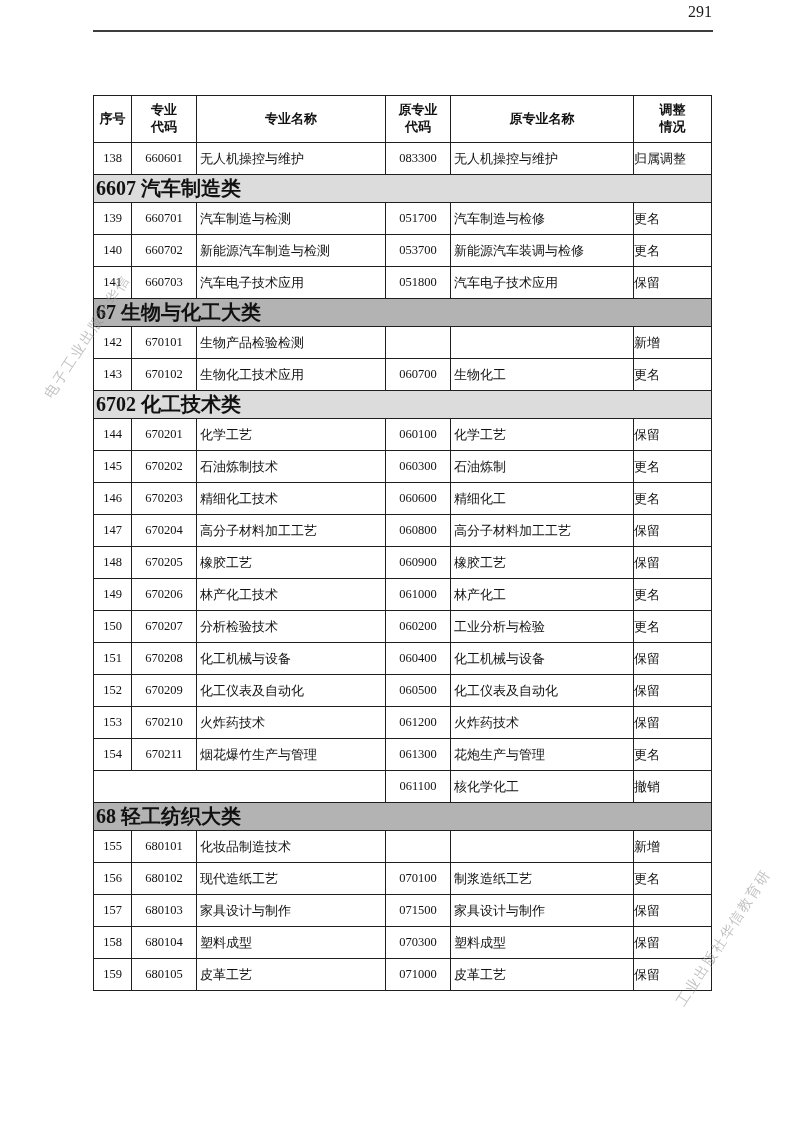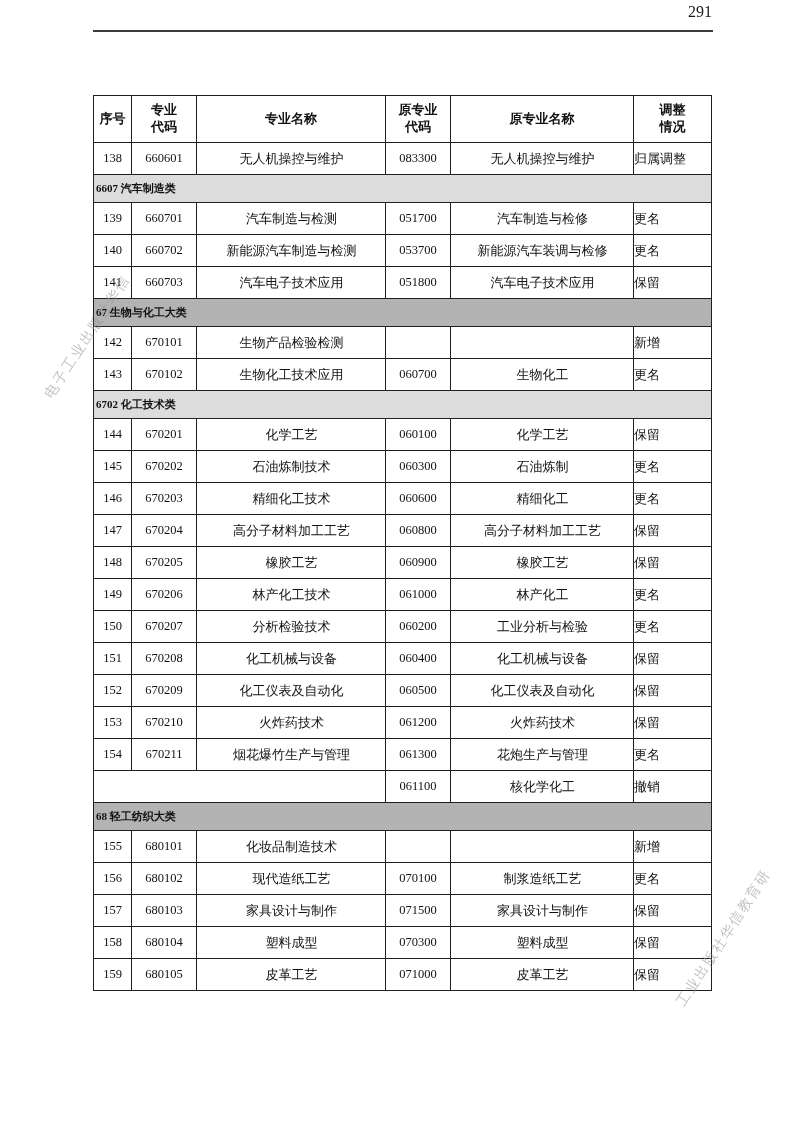--- a/index.html
+++ b/index.html
@@ -50,29 +50,29 @@
     white-space:pre-line;
     background:#ffffff;
   }
   .doc-table td { height:32px; font-size:13px; }
   td.num {
     font-family:"Liberation Serif", serif;
     font-size:12.5px;
     text-align:center;
   }
   td.name {
-    text-align:center;
+    text-align:left;
     padding-left:3px;
     padding-right:2px;
   }
   td.status { }
   tr.section-major td, tr.section-sub td {
     font-family:"Liberation Serif", serif;
     font-weight:bold;
-    font-size:11px;
+    font-size:20px;
     height:28px;
     text-align:left;
     padding-left:2px;
   }
   tr.section-major td { background:#b3b3b3; }
   tr.section-sub td   { background:#dcdcdc; }
   .watermark {
     position:absolute;
     font-size:14px;
     letter-spacing:2px;

